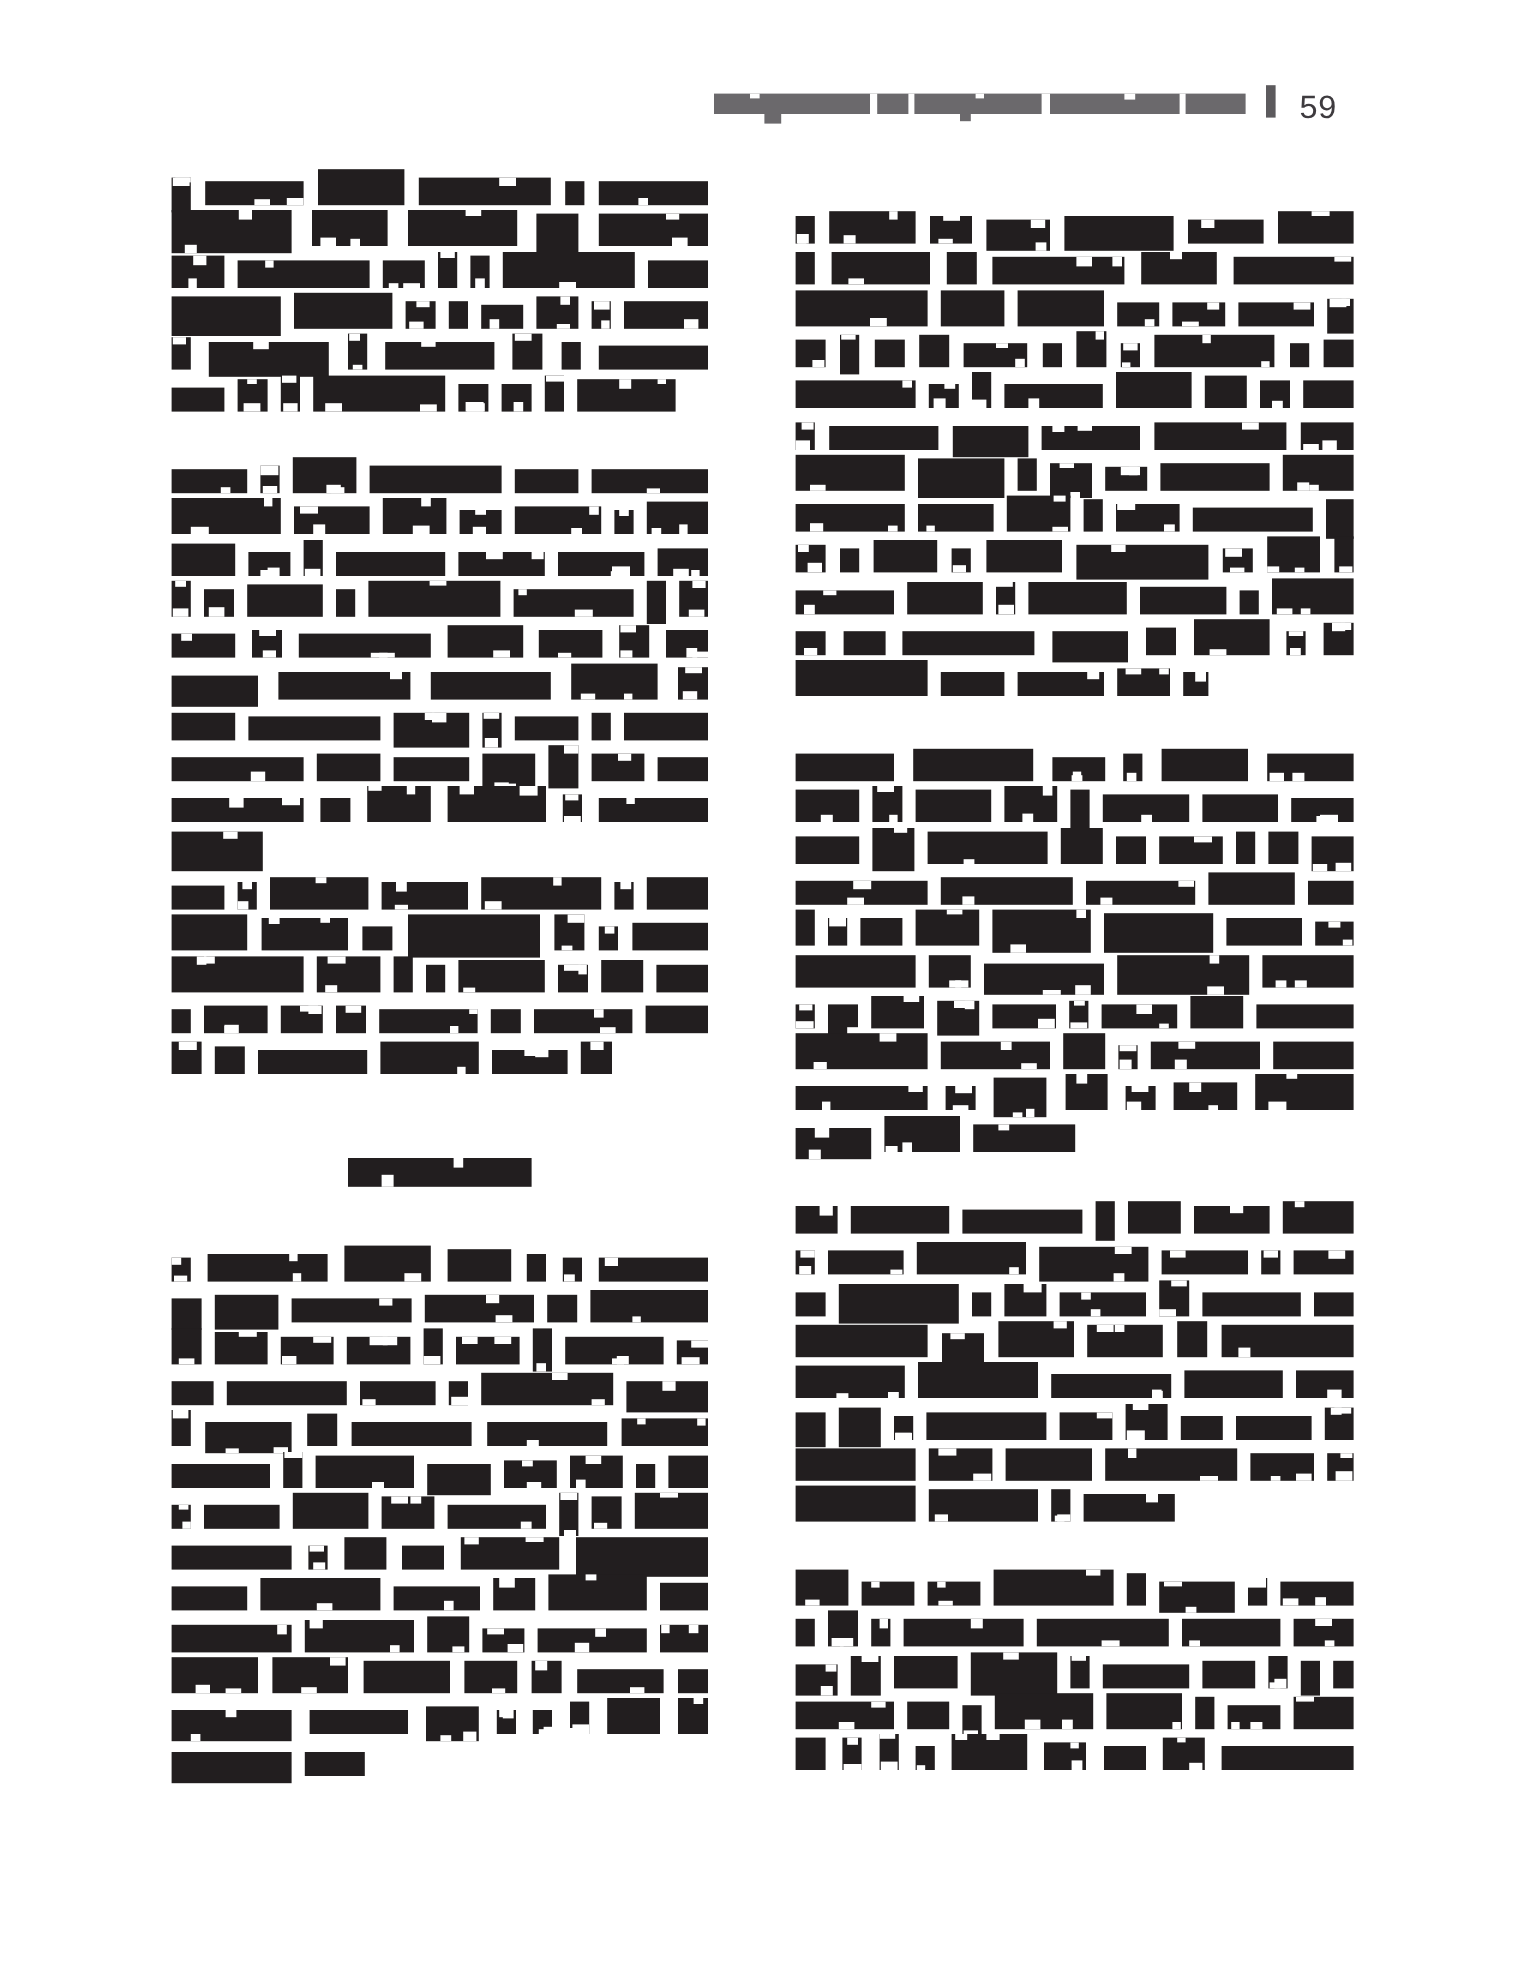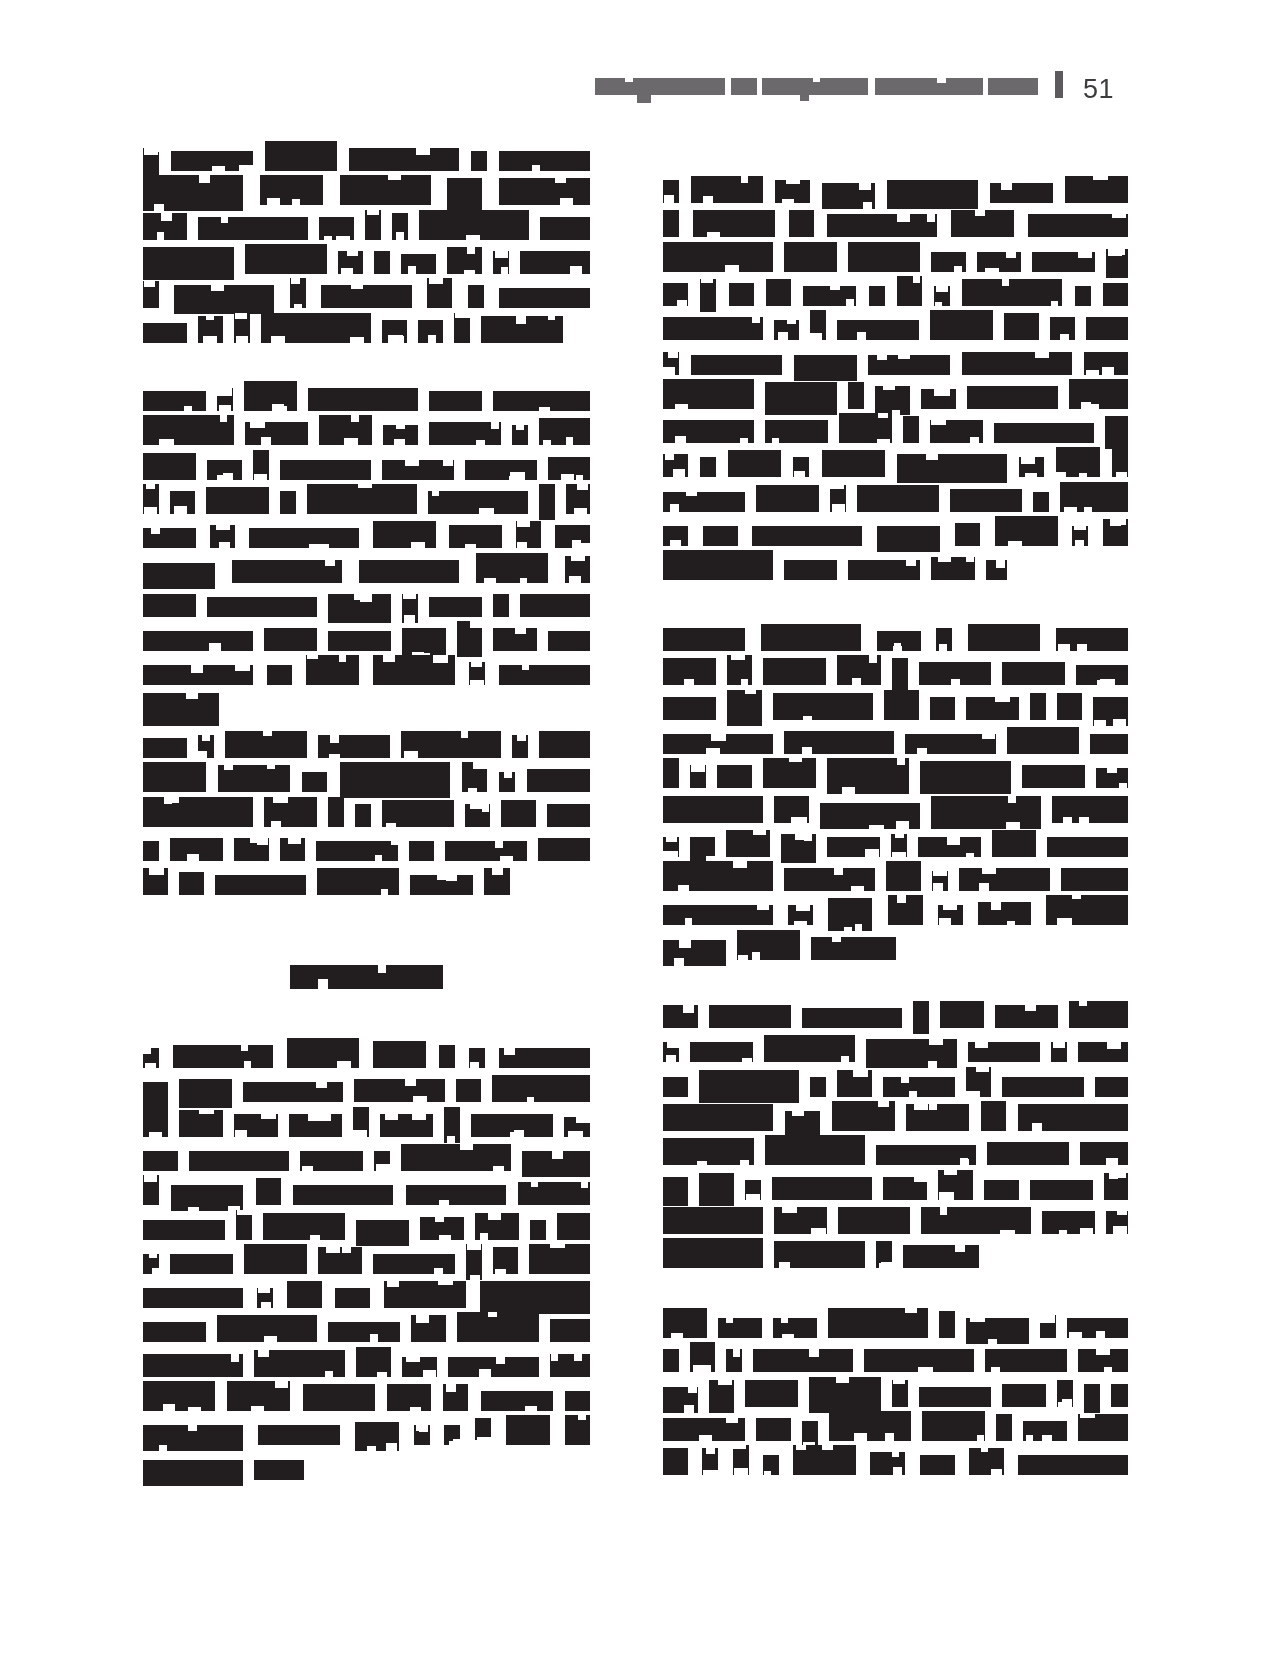--- a/index.html
+++ b/index.html
@@ -33,21 +33,21 @@
         <div style="position: absolute; left: 162px; top: 0px; width: 5px; height: 100%; background: rgb(255, 255, 255);"></div>
         <div style="position: absolute; left: 273px; top: 0px; width: 7px; height: 100%; background: rgb(255, 255, 255);"></div>
         <div style="position: absolute; left: 388px; top: 0px; width: 5px; height: 100%; background: rgb(255, 255, 255);"></div>
         <div style="position: absolute; left: 30px; top: 0px; width: 8px; height: 4px; background: rgb(255, 255, 255);"></div>
         <div style="position: absolute; left: 342px; top: 0px; width: 9px; height: 5px; background: rgb(255, 255, 255);"></div>
         <div style="position: absolute; left: 218px; top: 0px; width: 7px; height: 4px; background: rgb(255, 255, 255);"></div>
         <div style="position: absolute; left: 42px; bottom: -8px; width: 14px; height: 8px; background: rgb(107, 105, 108);"></div>
         <div style="position: absolute; left: 205px; bottom: -6px; width: 9px; height: 6px; background: rgb(107, 105, 108);"></div>
       </div>
     <div class="abs" id="header-separator" style="left: 1055px; top: 71px; width: 8px; height: 27px; background: rgb(92, 90, 93);"></div>
-    <div class="pagenum" id="page-number" style="left: 1083px; top: 76px; font-size: 27px; color: rgb(62, 59, 63);">51</div>
+    <div class="pagenum" id="page-number" style="left: 1083px; top: 76px; font-size: 27px; color: rgb(62, 59, 63);">59</div>
   </header>
 
   <main id="page-body">
       <div class="col" style="left: 143px; width: 447px;">
         <div class="para" style="top: 143px; width: 447px; height: 206px;">
           <div class="rline" style="top: 0px;">
             <span class="word" style="left: 0px; width: 16px; background-color: rgb(34, 30, 31); bottom: -6px; height: 29px; background-image: linear-gradient(rgb(255, 255, 255), rgb(255, 255, 255)), linear-gradient(rgb(255, 255, 255), rgb(255, 255, 255)); background-position: 1px 0px, 3px 0px; background-size: 14px 7px, 13px 4px;"></span>
             <span class="word" style="left: 28px; width: 82px; background-color: rgb(34, 30, 31); bottom: 0px; height: 20px; background-image: linear-gradient(rgb(255, 255, 255), rgb(255, 255, 255)), linear-gradient(rgb(255, 255, 255), rgb(255, 255, 255)); background-position: 68px 100%, 41px 100%; background-size: 14px 6px, 13px 5px;"></span>
             <span class="word" style="left: 122px; width: 72px; background-color: rgb(34, 30, 31); bottom: 0px; height: 30px;"></span>
             <span class="word" style="left: 206px; width: 110px; background-color: rgb(34, 30, 31); bottom: 0px; height: 23px; background-image: linear-gradient(rgb(255, 255, 255), rgb(255, 255, 255)); background-position: 67px 0px; background-size: 14px 7px;"></span>

